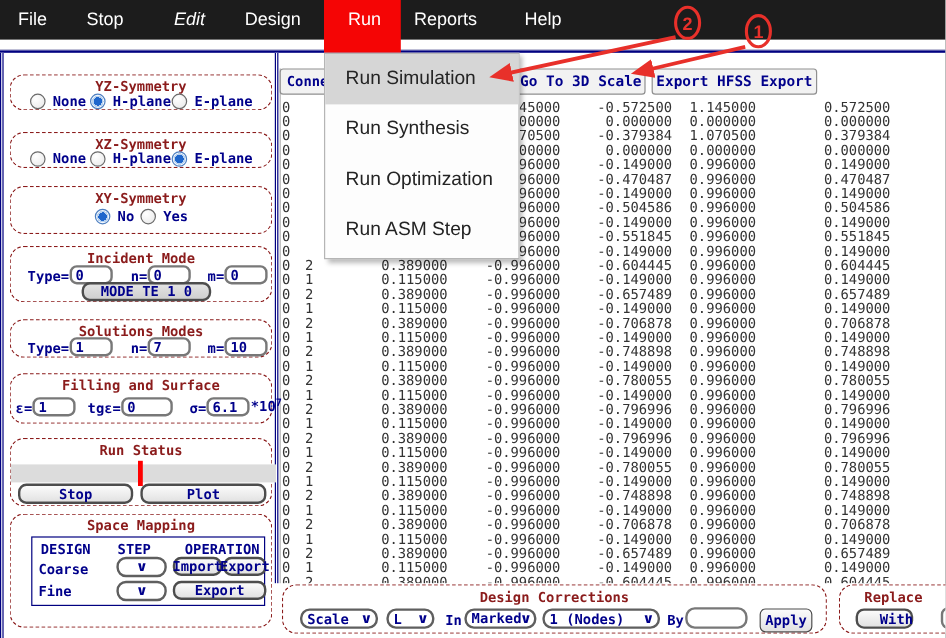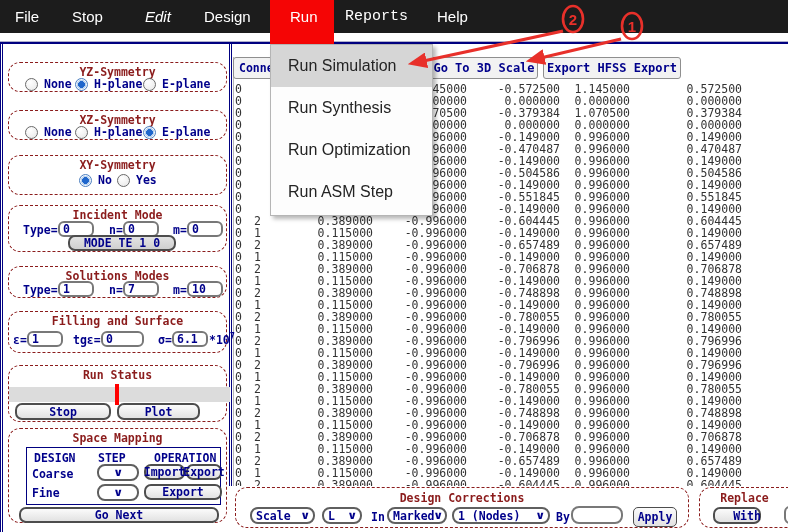--- a/index.html
+++ b/index.html
@@ -174,42 +174,41 @@
     <span class="nlabel" style="left:149px;top:21px;">σ=</span>
     <div class="inp" style="left:163px;top:19px;width:36px;">6.1</div>
     <span class="nlabel" style="left:200px;top:19px;"><span>*10</span><sup style="font-size:8.5px;">7</sup></span>
   </div>
 
   <div class="gbox" style="top:365px;height:57px;">
     <div class="gtitle">Run Status</div>
     <div id="progress-track"></div>
     <div id="progress-mark"></div>
     <div class="btn" style="left:6px;top:37px;width:96px;height:17px;">Stop</div>
-    <div class="btn" style="left:108px;top:37px;width:83px;height:17px;">Plot</div>
+    <div class="btn" style="left:108px;top:37px;width:105px;height:17px;">Plot</div>
   </div>
 
   <div class="gbox" style="top:428px;height:95px;">
     <div class="gtitle">Space Mapping</div>
     <div id="sm-box">
       <span class="nlabel" style="left:7px;top:3px;">DESIGN</span>
       <span class="nlabel" style="left:71px;top:3px;">STEP</span>
       <span class="nlabel" style="left:127px;top:3px;">OPERATION</span>
       <span class="nlabel" style="left:5px;top:19px;">Coarse</span>
       <div class="dd" style="left:70px;top:16px;width:42px;">
           <span class="chev" style="margin:0 auto;">∨</span>
         </div>
       <div class="btn" style="left:117px;top:16px;width:41px;height:16px;">Import</div>
       <div class="btn" style="left:159px;top:16px;width:36px;height:16px;">Export</div>
       <span class="nlabel" style="left:5px;top:38px;">Fine</span>
       <div class="dd" style="left:70px;top:36px;width:42px;">
           <span class="chev" style="margin:0 auto;">∨</span>
         </div>
       <div class="btn" style="left:117px;top:36px;width:78px;height:16px;">Export</div>
     </div>
-    <div class="btn" style="left:10px;top:78px;width:200px;height:16px;">Go Next</div>
   </div>
 
   <div class="tbtn" style="left:233px;width:60px;justify-content:flex-start;padding-left:5px;font-size:11.5px;">Conne</div>
   <div class="tbtn" style="left:430px;width:108px;">Go To 3D Scale</div>
   <div class="tbtn" style="left:543px;width:138px;">Export HFSS Export</div>
 
   <div id="data-table" class="abs">
       <div class="trow"><span class="tcell" style="width: 10px; text-align: left;">0</span><span class="tcell" style="width: 16px; text-align: right;"></span><span class="tcell" style="width: 112px; text-align: right;"></span><span class="tcell" style="width: 94px; text-align: right;">-1.145000</span><span class="tcell" style="width: 93px; text-align: right;">-0.572500</span><span class="tcell" style="width: 70px; text-align: right;">1.145000</span><span class="tcell" style="width: 112px; text-align: right;">0.572500</span></div>
       <div class="trow"><span class="tcell" style="width: 10px; text-align: left;">0</span><span class="tcell" style="width: 16px; text-align: right;"></span><span class="tcell" style="width: 112px; text-align: right;"></span><span class="tcell" style="width: 94px; text-align: right;">0.000000</span><span class="tcell" style="width: 93px; text-align: right;">0.000000</span><span class="tcell" style="width: 70px; text-align: right;">0.000000</span><span class="tcell" style="width: 112px; text-align: right;">0.000000</span></div>
       <div class="trow"><span class="tcell" style="width: 10px; text-align: left;">0</span><span class="tcell" style="width: 16px; text-align: right;"></span><span class="tcell" style="width: 112px; text-align: right;"></span><span class="tcell" style="width: 94px; text-align: right;">-1.070500</span><span class="tcell" style="width: 93px; text-align: right;">-0.379384</span><span class="tcell" style="width: 70px; text-align: right;">1.070500</span><span class="tcell" style="width: 112px; text-align: right;">0.379384</span></div>
@@ -252,21 +251,21 @@
     <div class="gtitle" style="top:3px;">Design Corrections</div>
     <div class="dd" style="left:14px;top:19px;width:65px;">
         <span>Scale</span>
         <span class="chev">∨</span>
       </div>
     <div class="dd" style="left:86px;top:19px;width:40px;">
         <span>L</span>
         <span class="chev">∨</span>
       </div>
     <span class="nlabel" style="left:135px;top:22px;">In</span>
-    <div class="dd" style="left:151px;top:19px;width:60px;">
+    <div class="dd" style="left:151px;top:19px;width:60px;align-items:flex-end;">
         <span>Marked</span>
         <span class="chev">∨</span>
       </div>
     <div class="dd" style="left:216px;top:19px;width:98px;">
         <span>1 (Nodes)</span>
         <span class="chev">∨</span>
       </div>
     <span class="nlabel" style="left:320px;top:22px;">By</span>
     <div class="inp" style="left:335px;top:18px;width:52px;height:18px;border-radius:8px;"></div>
     <div class="btn" style="left:397px;top:19px;width:44px;height:20px;border-width:1.5px;border-radius:5px;">Apply</div>
@@ -291,15 +290,15 @@
     <ellipse cx="632" cy="26" rx="10" ry="13" stroke="#e8302a" stroke-width="2.6" fill="none"></ellipse>
     <text x="632" y="32" text-anchor="middle" font-size="15" font-weight="bold" fill="#e8302a">1</text>
   </svg>
 
 <span class="mb-item" style="left: 15px;">File</span>
     <span class="mb-item" style="left: 72px;">Stop</span>
     <span class="mb-item" style="left: 145px; font-style: italic;">Edit</span>
     <span class="mb-item" style="left: 204px;">Design</span>
     <div class="mb-runtab"></div>
     <span class="mb-item" style="left: 290px;">Run</span>
-    <span class="mb-item" style="left: 345px; font-family: Liberation Mono, monospace;">Reports</span>
+    <span class="mb-item" style="left: 345px;">Reports</span>
     <span class="mb-item" style="left: 437px;">Help</span>
   </div>
 
 </body></html>

